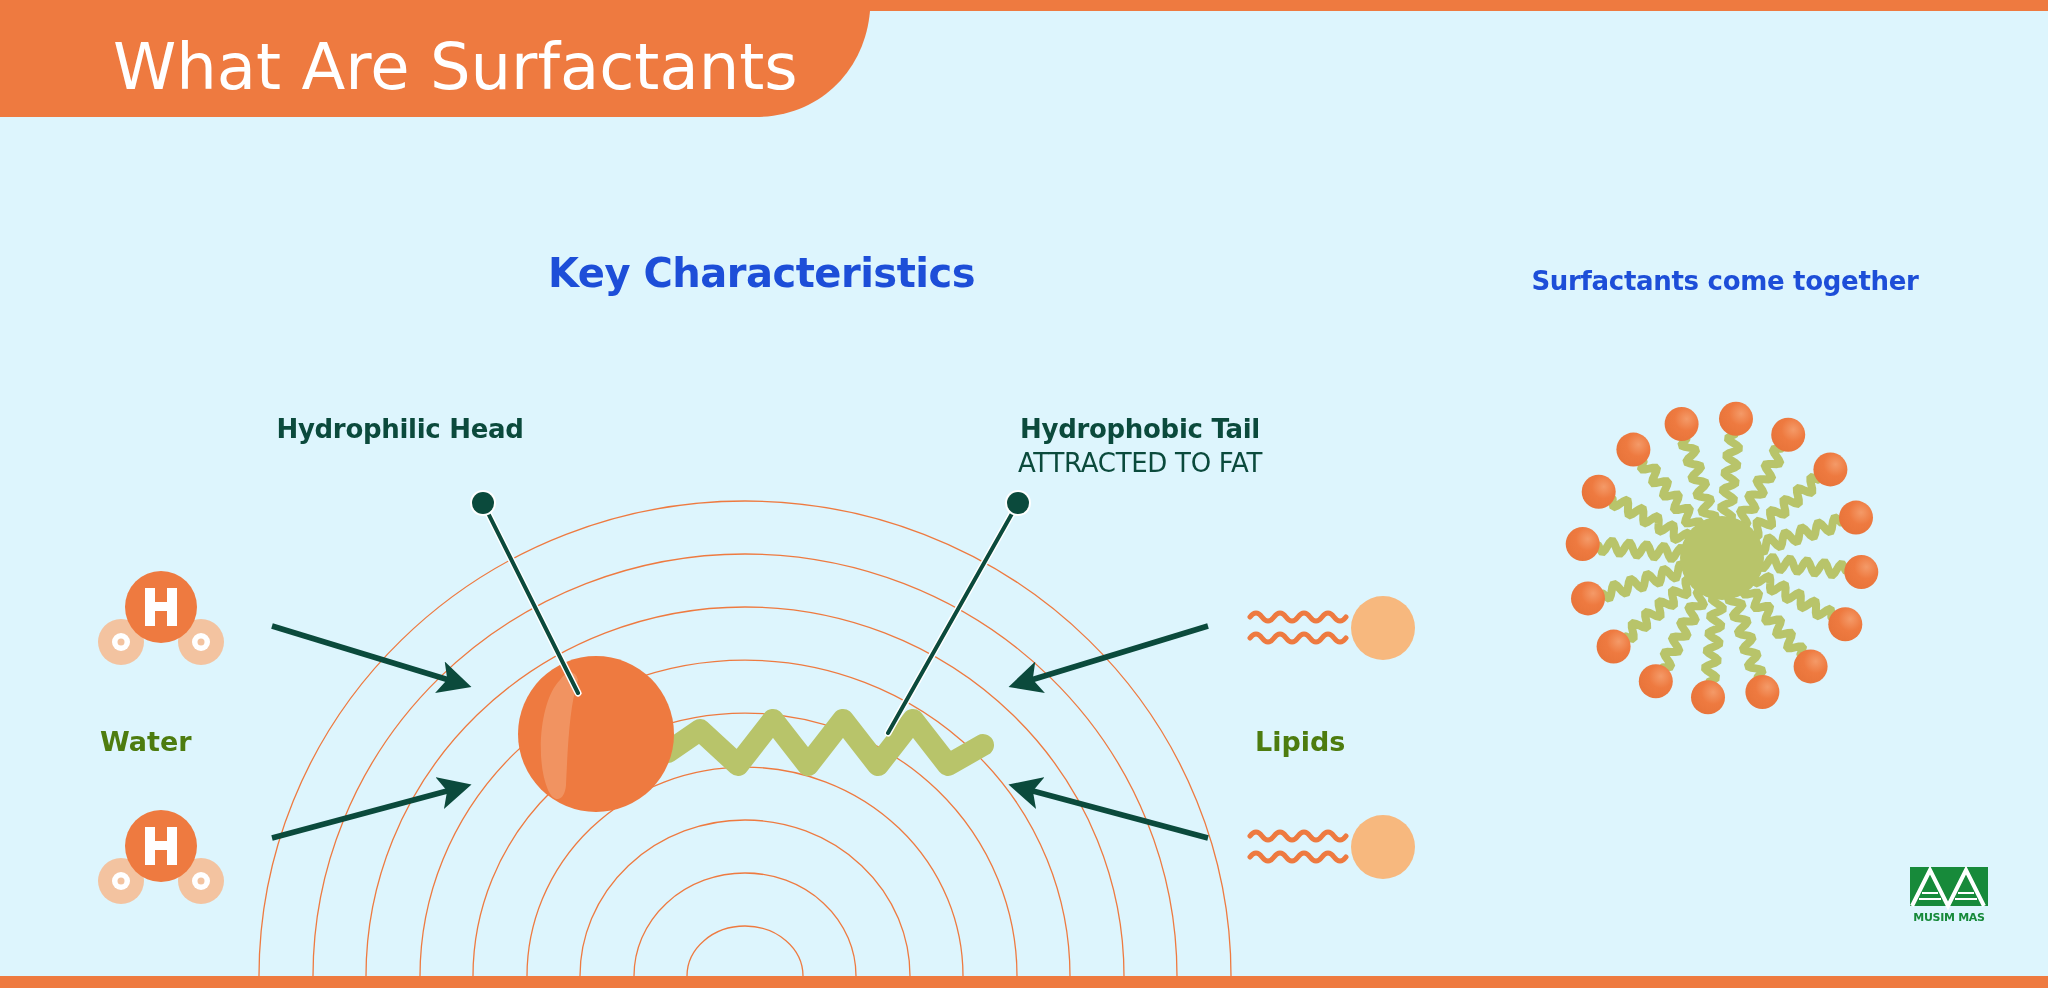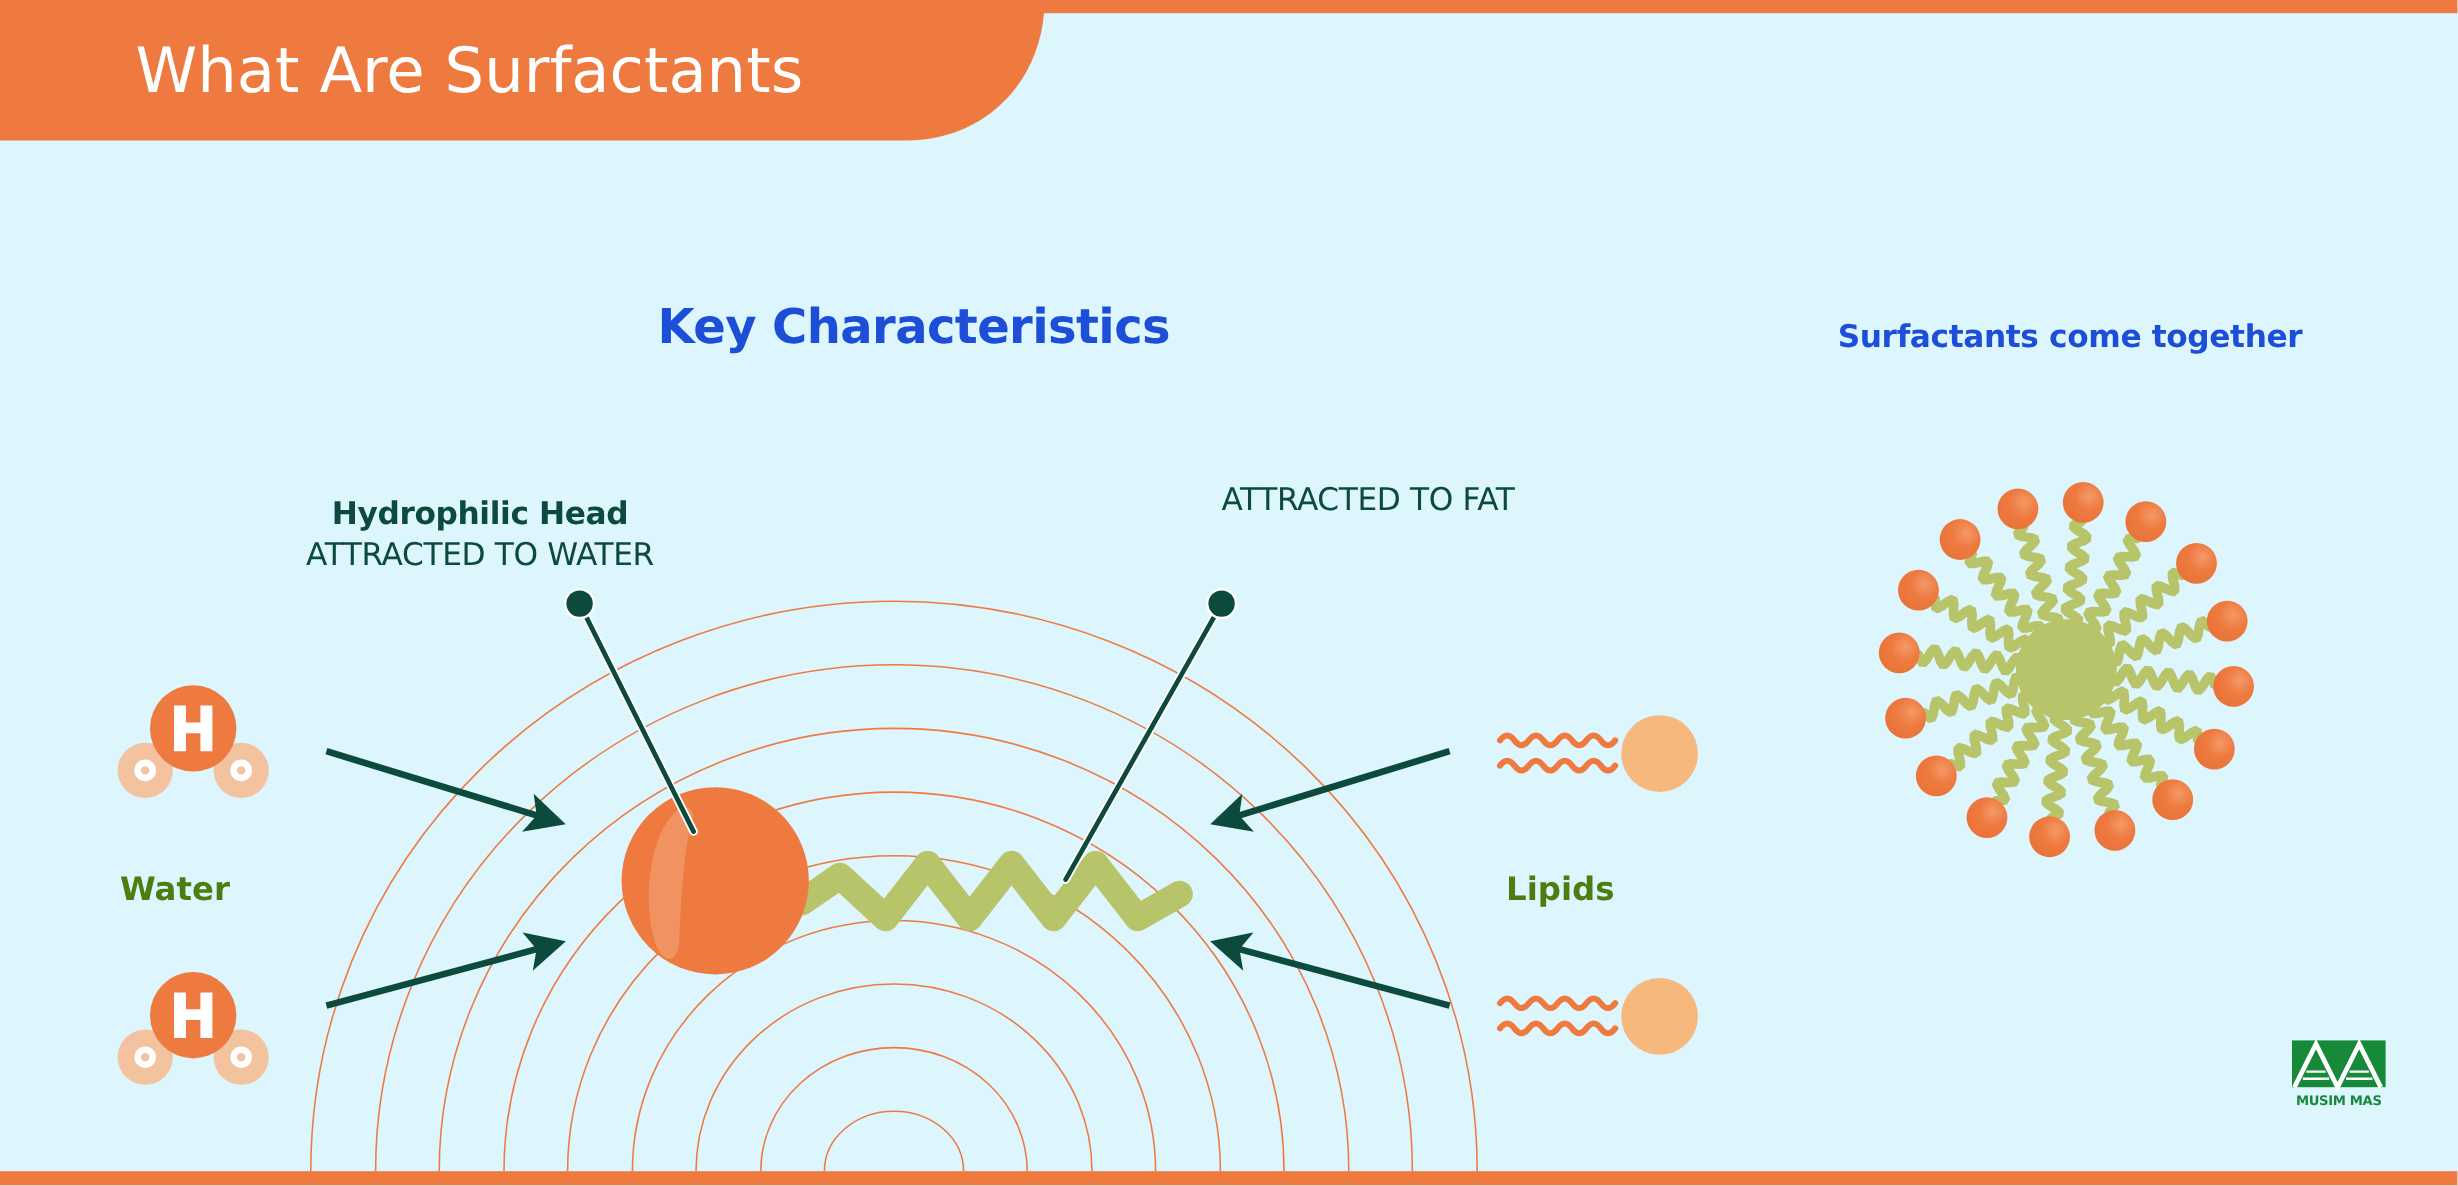--- a/index.html
+++ b/index.html
@@ -5,21 +5,21 @@
     html, body { margin: 0; padding: 0; }
     body {
       width: 2048px; height: 988px; overflow: hidden;
       background: #ddf5fd;
       font-family: "DejaVu Sans", "Liberation Sans", sans-serif;
       position: relative;
     }
     .canvas { position: absolute; left: 0; top: 0; width: 2048px; height: 988px; }
     .title {
       position: absolute; left: 113px; top: 30px;
-      color: #ffffff; font-size: 52px; font-weight: normal; letter-spacing: 0px;
+      color: #ffffff; font-size: 64px; font-weight: normal; letter-spacing: 0px;
       font-family: "DejaVu Sans", sans-serif;
       white-space: nowrap;
     }
     .heading {
       position: absolute; color: #1d4ed8; font-weight: bold; white-space: nowrap;
       font-family: "DejaVu Sans", sans-serif; text-align: center;
     }
     .key-char { left: 548px; top: 250px; font-size: 40px; letter-spacing: -0.5px; width: 404px; }
     .micelle-title { left: 1500px; top: 264px; width: 450px; font-size: 26px; line-height: 35px; letter-spacing: -0.3px; }
     .label-block { position: absolute; text-align: center; color: #0b4a3c; white-space: nowrap; font-family: "DejaVu Sans", sans-serif; }
@@ -188,23 +188,23 @@
 <div class="title">What Are Surfactants</div>
 
 <div class="heading key-char">Key Characteristics</div>
 
 <div class="heading micelle-title">
   <div>Surfactants come together</div>
 </div>
 
 <div class="label-block head-label">
   <div class="l1">Hydrophilic Head</div>
-  <div class="l2">ATTRACTED TO WATER</div>
 </div>
 
 <div class="label-block tail-label">
+  <div class="l1">Hydrophobic Tail</div>
   <div class="l2">ATTRACTED TO FAT</div>
 </div>
 
 <div class="side-label water-label">Water</div>
 <div class="side-label lipids-label">Lipids</div>
 
 <div class="logo-text">MUSIM MAS</div>
 
 </body></html>

